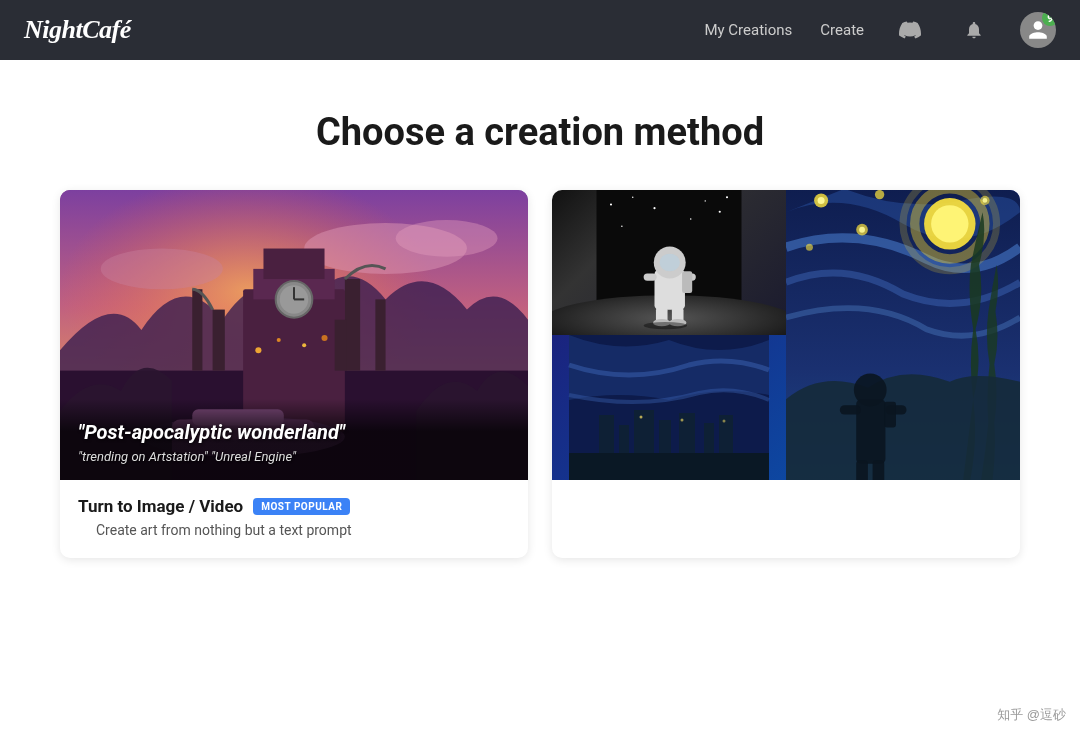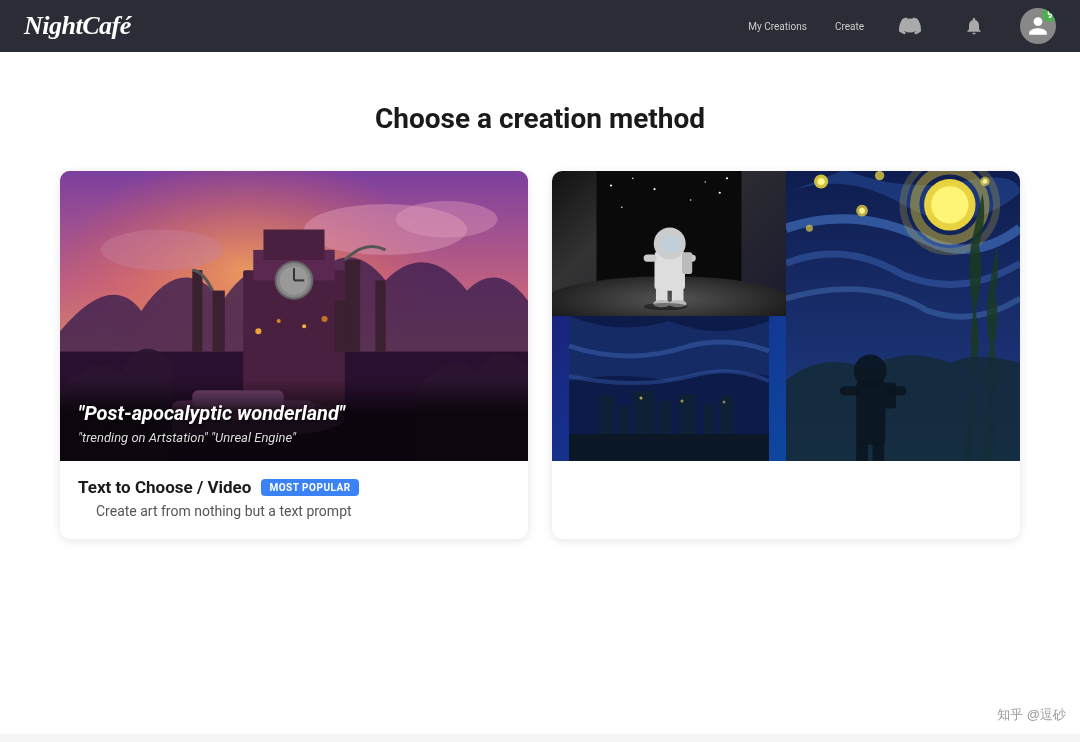--- a/index.html
+++ b/index.html
@@ -1,21 +1,21 @@
 <!DOCTYPE html>
 <html><head>
   <meta charset="utf-8">
   <style>
     * { margin: 0; padding: 0; box-sizing: border-box; }
     body { font-family: -apple-system, BlinkMacSystemFont, 'Segoe UI', Roboto, sans-serif; background: #f5f5f5; width: 1080px; height: 742px; overflow: hidden; }
 
     
     nav {
       background: #2a2d35;
-      height: 52px;
+      height: 60px;
       display: flex;
       align-items: center;
       padding: 0 24px;
       position: relative;
     }
     .nav-logo {
       font-family: Georgia, 'Times New Roman', serif;
       font-size: 26px;
       color: #fff;
       font-style: italic;
@@ -23,21 +23,21 @@
       letter-spacing: -0.5px;
       flex: 1;
     }
     .nav-links {
       display: flex;
       align-items: center;
       gap: 28px;
     }
     .nav-link {
       color: #ccc;
-      font-size: 10px;
+      font-size: 15px;
       text-decoration: none;
       cursor: pointer;
     }
     .nav-create-btn {
       background: #d94f6e;
       color: #fff;
       border: none;
       border-radius: 6px;
       padding: 10px 28px;
       font-size: 15px;
@@ -97,21 +97,21 @@
     }
 
     
     main {
       background: #fff;
       min-height: calc(742px - 60px);
       padding: 50px 60px;
     }
     .page-title {
       text-align: center;
-      font-size: 28px;
+      font-size: 38px;
       font-weight: 700;
       color: #1a1a1a;
       margin-bottom: 36px;
     }
     .cards-grid {
       display: grid;
       grid-template-columns: 1fr 1fr;
       gap: 24px;
       max-width: 960px;
       margin: 0 auto;
@@ -341,21 +341,21 @@
             <path d="M350,220 Q380,175 410,200 Q430,165 460,195 L460,290 L350,290 Z" fill="#2a1530" opacity="0.9"></path>
           </svg>
         </div>
         <div class="fantasy-text-overlay">
           <div class="fantasy-quote">"Post-apocalyptic wonderland"</div>
           <div class="fantasy-subtitle">"trending on Artstation" "Unreal Engine"</div>
         </div>
       </div>
       <div class="card-info">
         <div class="card-title-row">
-          <span class="card-title">Text to Choose / Video</span>
+          <span class="card-title">Turn to Image / Video</span>
           <span class="badge-popular">MOST POPULAR</span>
         </div>
         <p class="card-desc">Create art from nothing but a text prompt</p>
       </div>
     </div>
 
     <div class="card">
       <div class="card-image">
         <div class="card-img-style">
 

